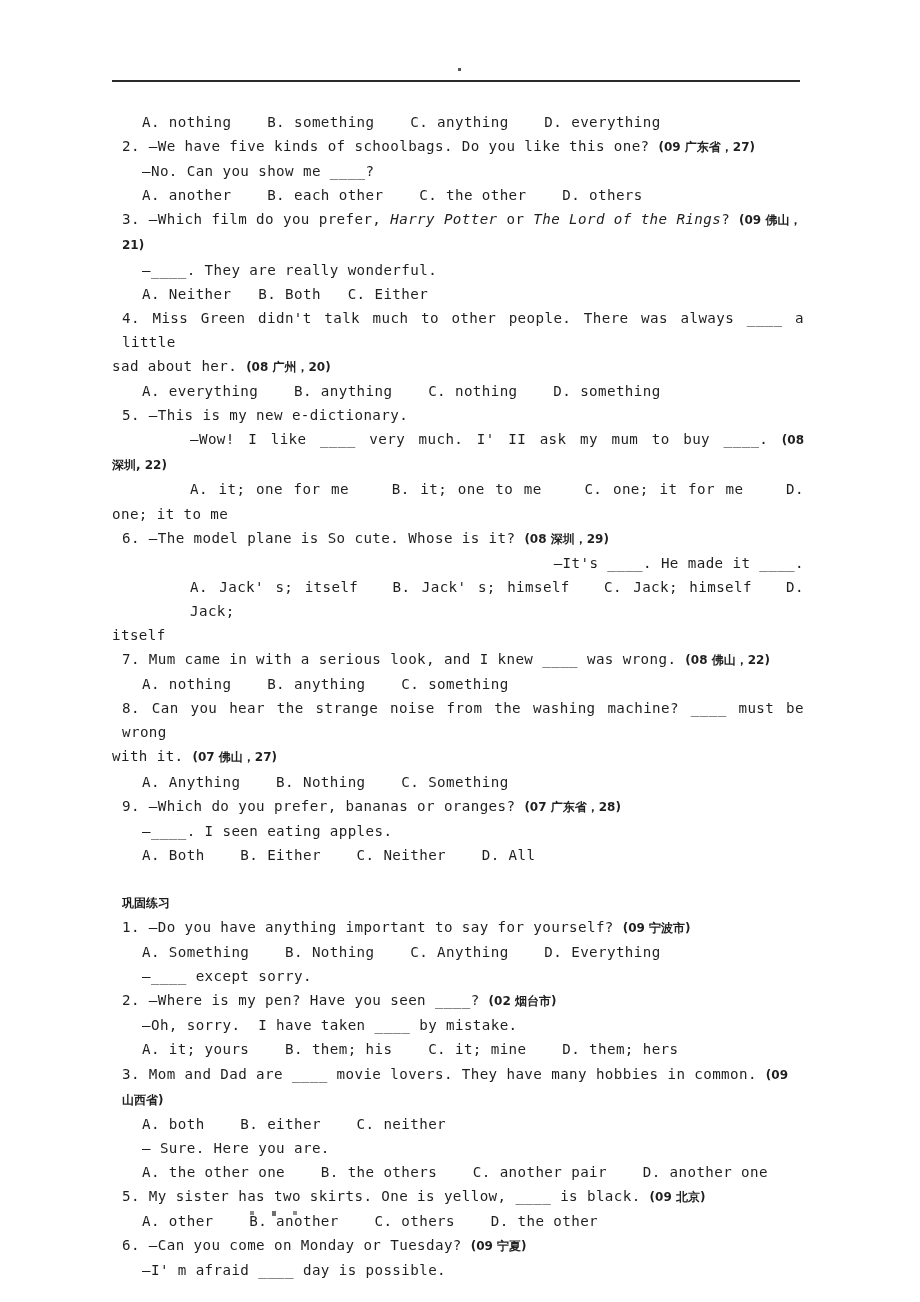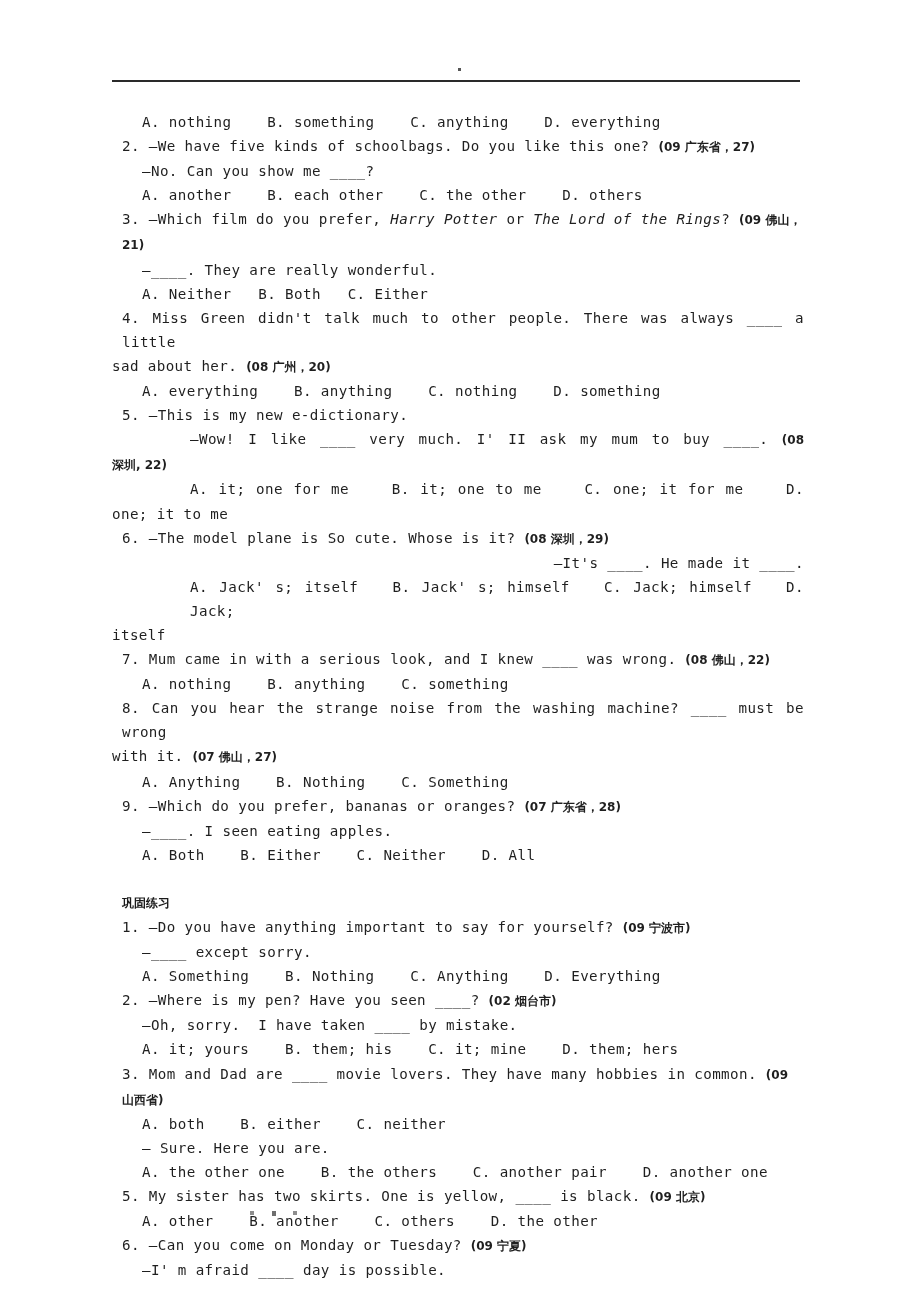--- a/index.html
+++ b/index.html
@@ -109,22 +109,22 @@
       <div class="line ind-opt">A. nothing    B. anything    C. something</div>
       <div class="line ind-num just">8. Can you hear the strange noise from the washing machine? ____ must be wrong</div>
       <div class="line ind-flush">with it. <span class="src cn">(07 佛山，27)</span></div>
       <div class="line ind-opt">A. Anything    B. Nothing    C. Something</div>
       <div class="line ind-num">9. —Which do you prefer, bananas or oranges? <span class="src cn">(07 广东省，28)</span></div>
       <div class="line ind-dash">—____. I seen eating apples.</div>
       <div class="line ind-opt">A. Both    B. Either    C. Neither    D. All</div>
       <div class="spacer"></div>
       <div class="heading cn">巩固练习</div>
       <div class="line ind-num">1. —Do you have anything important to say for yourself? <span class="src cn">(09 宁波市)</span></div>
+      <div class="line ind-opt">A. Something    B. Nothing    C. Anything    D. Everything</div>
       <div class="line ind-dash">—____ except sorry.</div>
-      <div class="line ind-opt">A. Something    B. Nothing    C. Anything    D. Everything</div>
       <div class="line ind-num">2. —Where is my pen? Have you seen ____? <span class="src cn">(02 烟台市)</span></div>
       <div class="line ind-dash">—Oh, sorry.  I have taken ____ by mistake.</div>
       <div class="line ind-opt">A. it; yours    B. them; his    C. it; mine    D. them; hers</div>
       <div class="line ind-num">3. Mom and Dad are ____ movie lovers. They have many hobbies in common. <span class="src cn">(09 山西省)</span></div>
       <div class="line ind-opt">A. both    B. either    C. neither</div>
       <div class="line ind-dash">— Sure. Here you are.</div>
       <div class="line ind-opt">A. the other one    B. the others    C. another pair    D. another one</div>
       <div class="line ind-num">5. My sister has two skirts. One is yellow, ____ is black. <span class="src cn">(09 北京)</span></div>
       <div class="line ind-opt">A. other    B. another    C. others    D. the other</div>
       <div class="line ind-num">6. —Can you come on Monday or Tuesday? <span class="src cn">(09 宁夏)</span></div>

